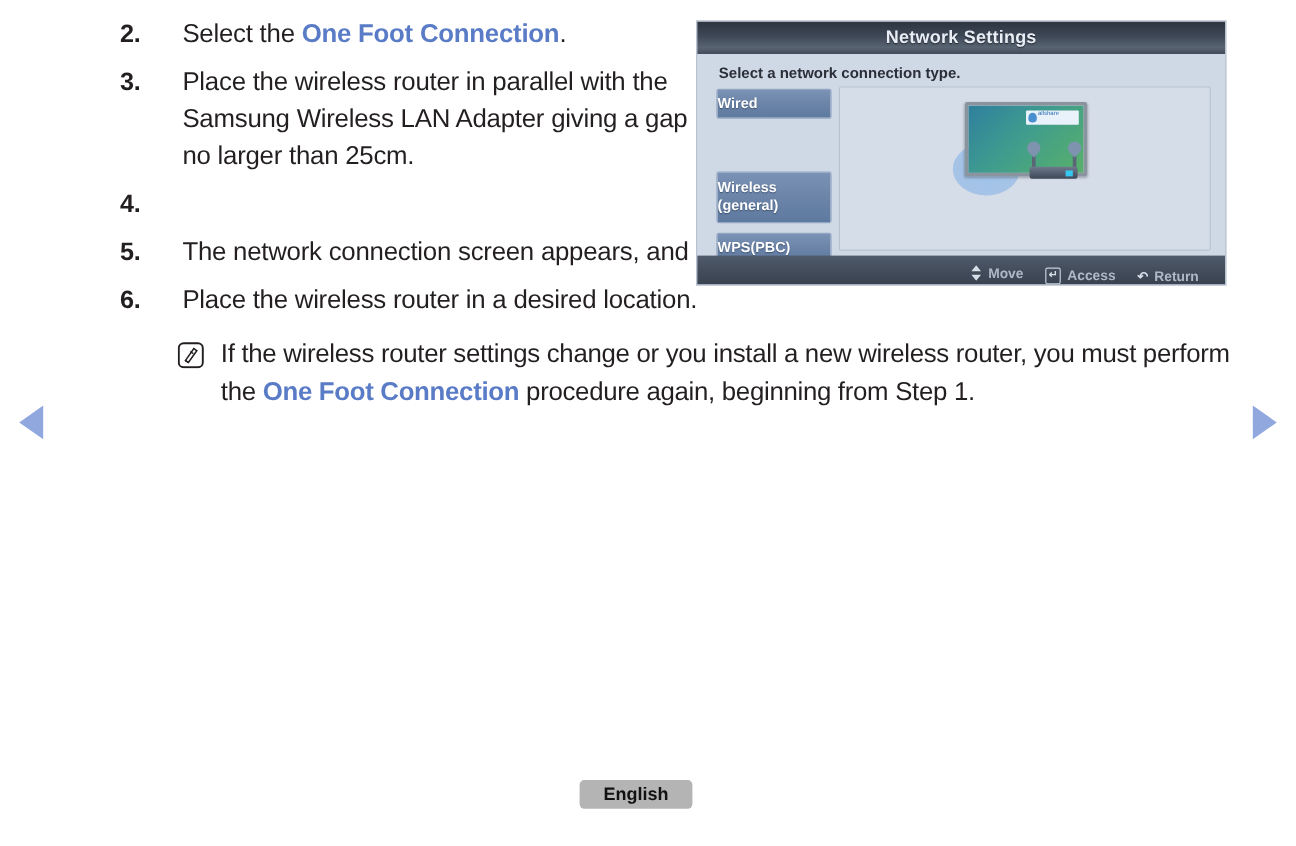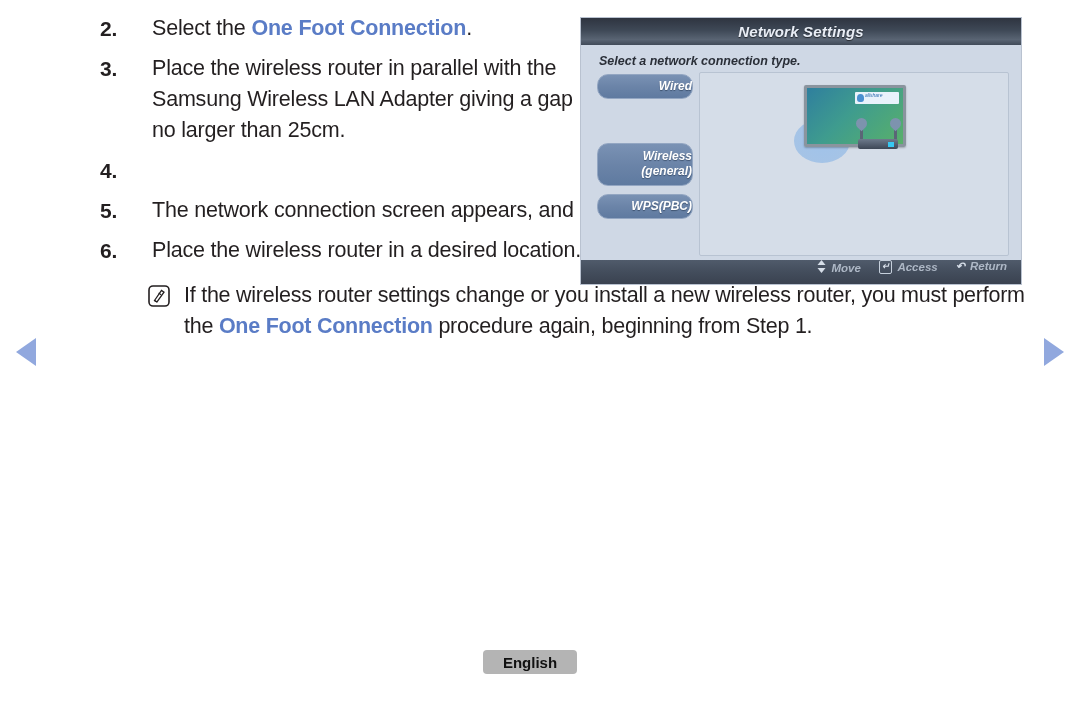--- a/index.html
+++ b/index.html
@@ -84,27 +84,26 @@
     letter-spacing: -0.25px;
     max-width: 845px;
   }
 
   
   .tv-panel {
     position: absolute;
     left: 580px;
     top: 17px;
     width: 442px;
-    height: 268px;
+    height: 221px;
     background: #cfd8e5;
     border: 1px solid #b9c2d0;
     box-sizing: border-box;
     overflow: hidden;
     font-family: "Liberation Sans", sans-serif;
-    font-style: italic;
   }
   .tv-titlebar {
     height: 27px;
     background: linear-gradient(to bottom, #2e3440 0%, #3e4856 45%, #596473 80%, #414b59 100%);
     display: flex;
     align-items: center;
     justify-content: center;
   }
   .tv-title {
     color: #e9eef6;
@@ -129,22 +128,22 @@
   }
   .tv-menu {
     width: 114px;
     padding: 4px 0 0 16px;
     box-sizing: border-box;
   }
   .menu-btn {
     width: 96px;
     box-sizing: border-box;
     margin-bottom: 8px;
-    border-radius: 11px;
-    text-align: right;
+    border-radius: 2px;
+    text-align: left;
     font-size: 12px;
     font-weight: bold;
     padding: 4px 0;
     line-height: 15px;
     color: #ffffff;
     background: linear-gradient(to bottom, #7a92b4 0%, #6b84a8 50%, #5f7aa0 100%);
     border: 1px solid #93a6c2;
     text-shadow: 0 1px 1px rgba(30,45,70,.55);
   }
   .menu-btn.tall { padding: 5px 0 6px; margin-top: 44px; }
@@ -257,23 +256,23 @@
     color: #1f242c;
     font-weight: bold;
   }
 
   .tv-bottombar {
     position: absolute;
     left: 0; right: 0; bottom: 0;
     height: 24px;
     background: linear-gradient(to bottom, #505b6b 0%, #434d5c 50%, #3a4250 100%);
     display: flex;
-    align-items: flex-start;
+    align-items: flex-end;
     justify-content: flex-end;
-    padding-right: 14px;
+    padding-right: 22px;
     box-sizing: border-box;
     gap: 18px;
   }
   .bb-item {
     display: flex;
     align-items: center;
     gap: 5px;
     color: #aeb8c6;
     font-size: 11.5px;
     font-weight: bold;

